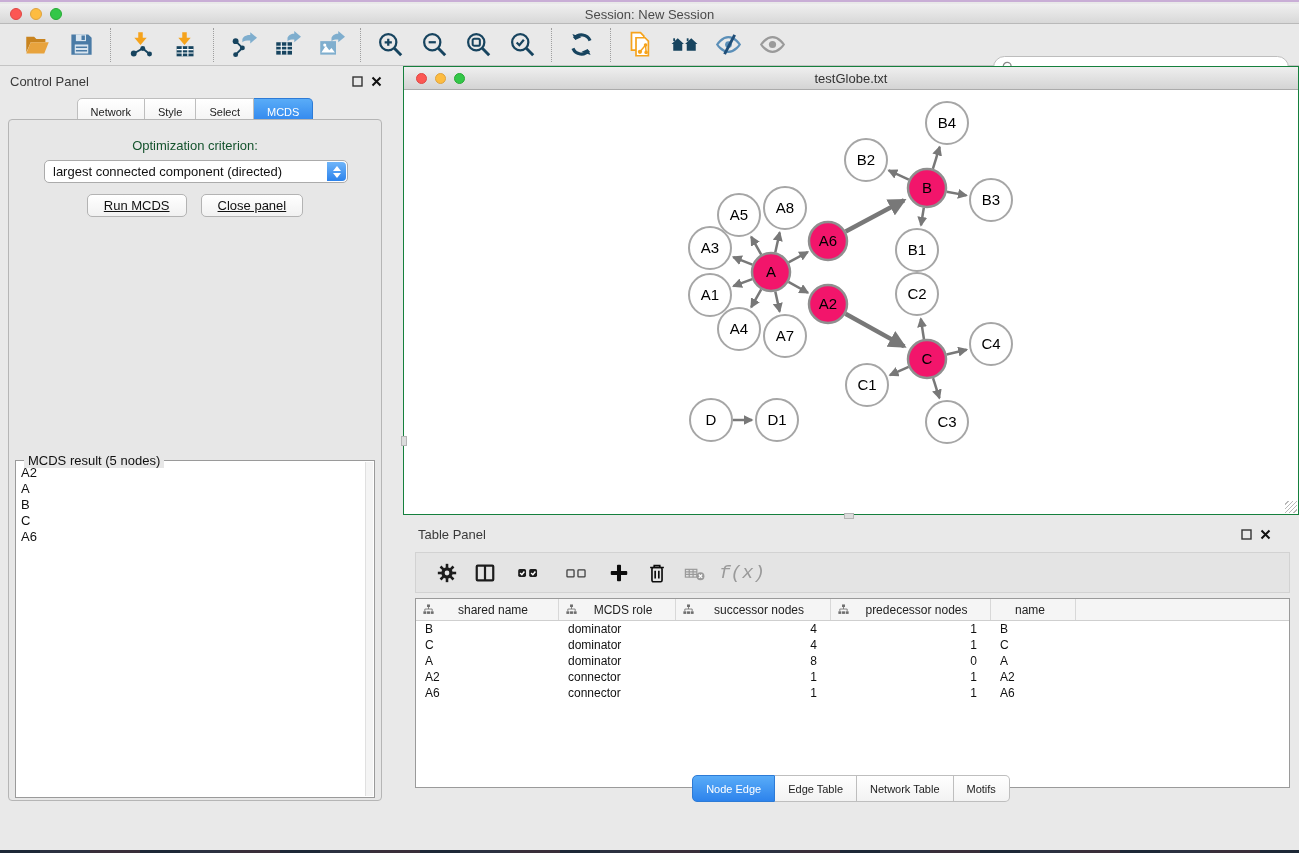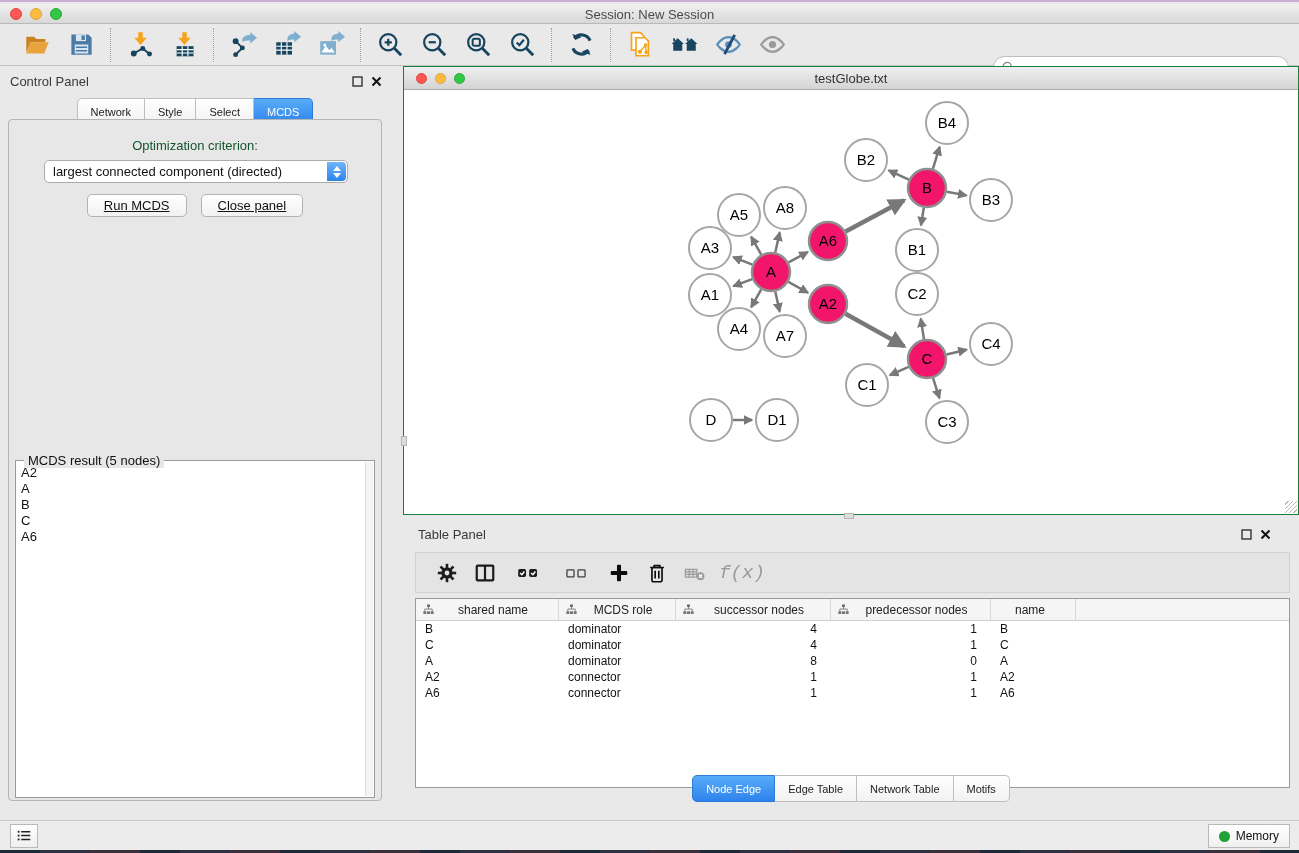--- a/index.html
+++ b/index.html
@@ -658,32 +658,14 @@
         </div>
     </div>
     <div class="tp-tabs seg-tabs" id="tp-tabs">
         <div class="seg-tab active">Node Edge</div>
         <div class="seg-tab">Edge Table</div>
         <div class="seg-tab">Network Table</div>
         <div class="seg-tab">Motifs</div>
       </div>
   </div>
 
-  <div class="statusbar">
-    <button class="sb-listbtn">
-      <svg viewBox="0 0 20 16">
-        <g fill="#222">
-            <rect x="1" y="1.2" width="2.6" height="2.6"></rect>
-            <rect x="1" y="6.7" width="2.6" height="2.6"></rect>
-            <rect x="1" y="12.2" width="2.6" height="2.6"></rect>
-          </g>
-        <g stroke="#222" stroke-width="2.2">
-            <path d="M6 2.5h13M6 8h13M6 13.5h13"></path>
-          </g>
-      </svg>
-    </button>
-    <button class="sb-mem">
-      <span class="mem-dot"></span>
-      <span>Memory</span>
-    </button>
-  </div>
   <div class="desktop-strip"></div>
 </div>
 
 </body></html>

